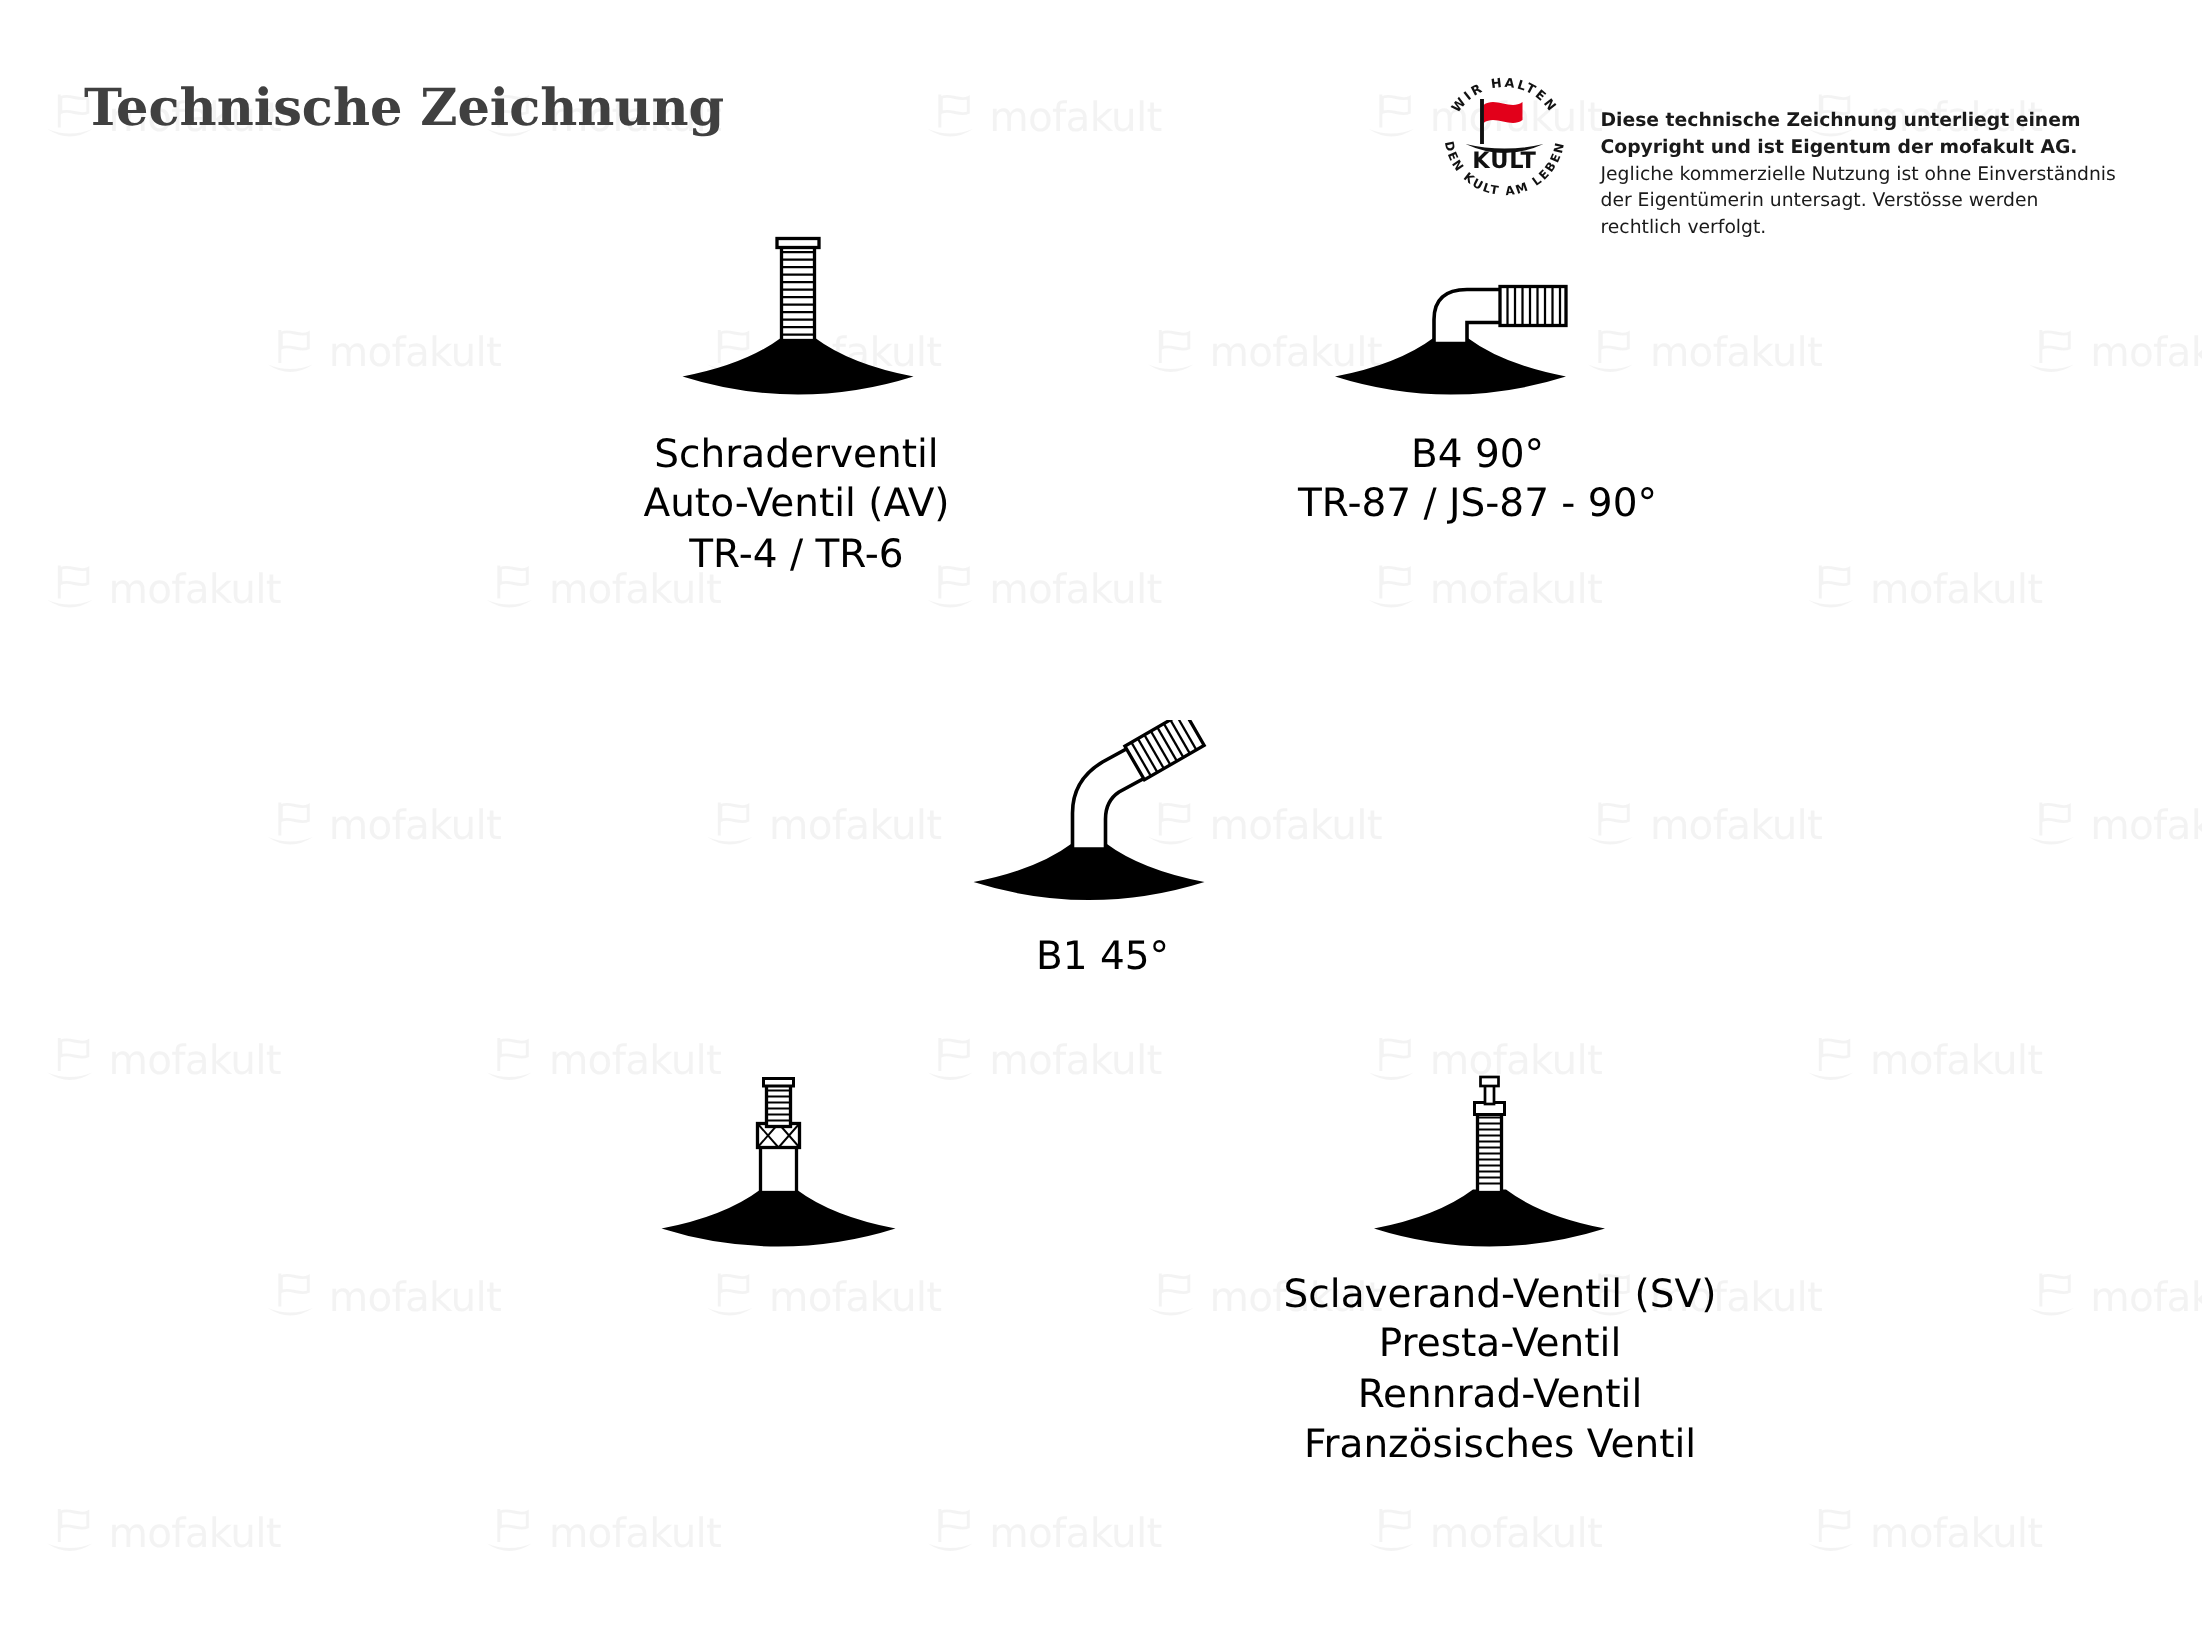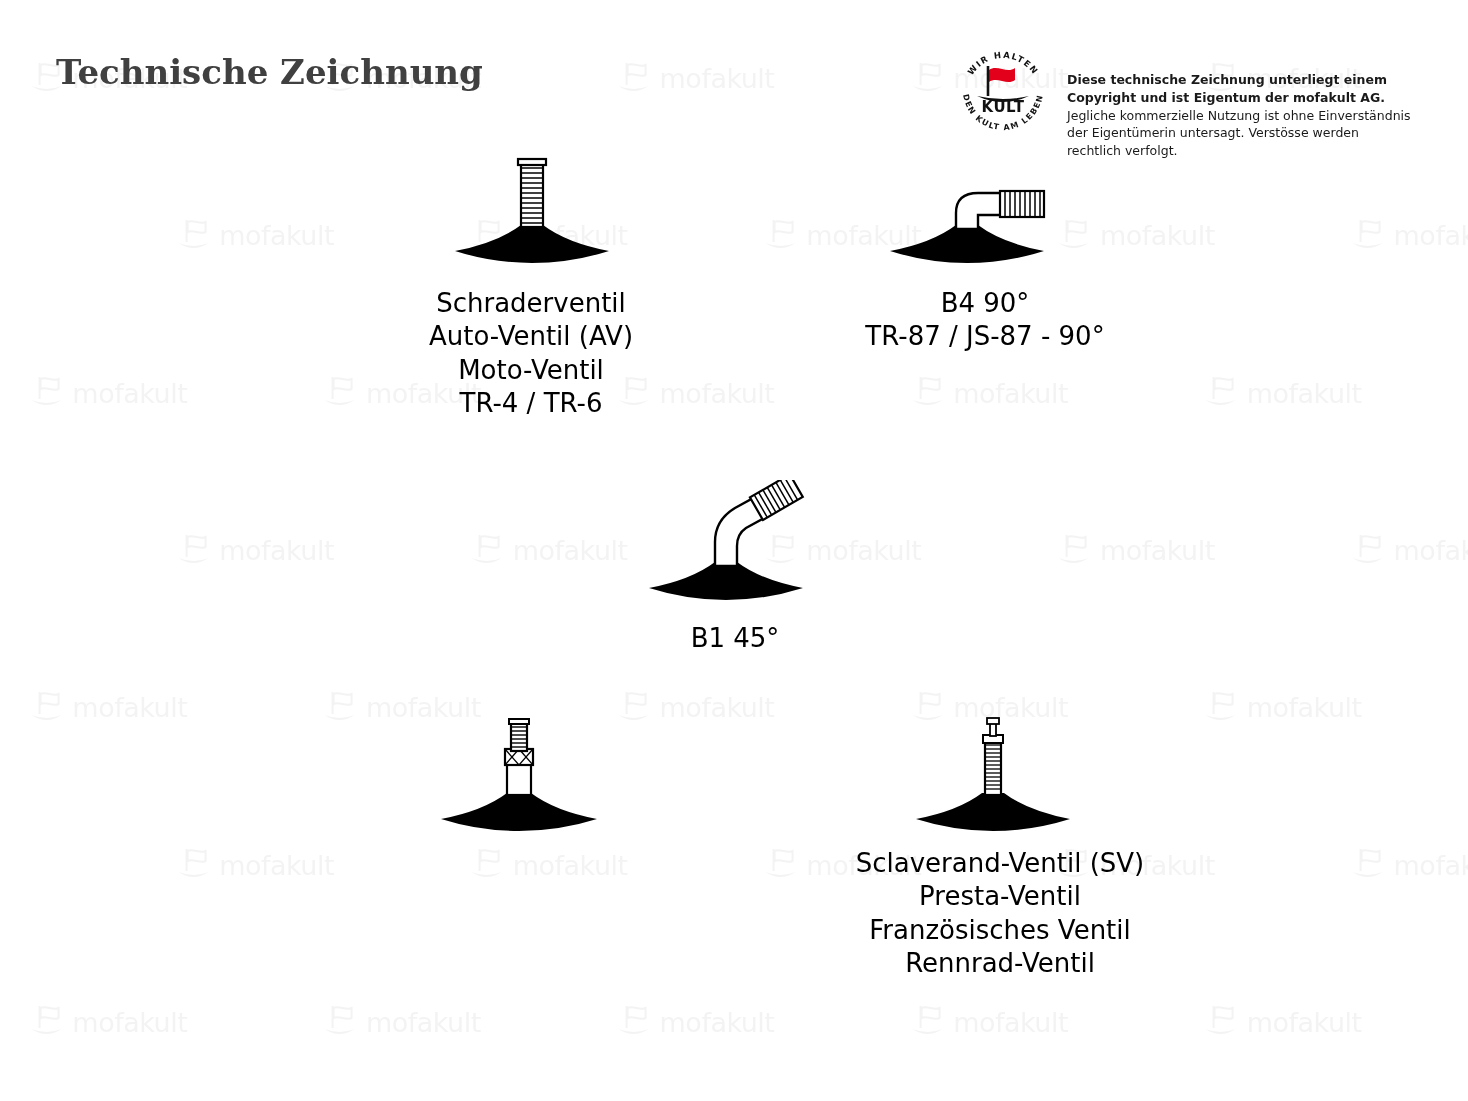--- a/index.html
+++ b/index.html
@@ -436,21 +436,20 @@
       <line x1="100" y1="53" x2="122" y2="53"></line>
       <line x1="100" y1="58" x2="122" y2="58"></line>
       <line x1="100" y1="63" x2="122" y2="63"></line>
       <line x1="100" y1="68" x2="122" y2="68"></line>
     </g>
     <rect x="97" y="4" width="28" height="6" fill="#fff" stroke="#000" stroke-width="2.2"></rect>
   </svg>
   <div class="valve-labels">
     <div>Schraderventil</div>
     <div>Auto-Ventil (AV)</div>
-    <div>Moto-Ventil</div>
     <div>TR-4 / TR-6</div>
   </div>
 </div>
 
 <div class="valve-fig" style="left:760px; top:185px; width:450px;">
   <svg class="valve-art" width="250" height="100" viewBox="0 0 250 100">
 
     <path d="M 30,66 Q 72,58 96,40 L 118,40 Q 142,58 184,66 Q 146,78 107,78 Q 68,78 30,66 Z" fill="#000"></path>
 
     <path d="M 96,44 L 96,28 Q 96,8 118,8 L 142,8 L 142,30 L 118,30 Q 118,30 118,44 Z" fill="#fff" stroke="#000" stroke-width="2.4"></path>
@@ -549,16 +548,16 @@
     </g>
 
     <rect x="93" y="20" width="20" height="8" fill="#fff" stroke="#000" stroke-width="2"></rect>
 
     <rect x="100" y="8" width="6" height="13" fill="#fff" stroke="#000" stroke-width="1.8"></rect>
     <rect x="97" y="3" width="12" height="6" fill="#fff" stroke="#000" stroke-width="1.8"></rect>
   </svg>
   <div class="valve-labels">
     <div>Sclaverand-Ventil (SV)</div>
     <div>Presta-Ventil</div>
+    <div>Rennrad-Ventil</div>
     <div>Französisches Ventil</div>
-    <div>Rennrad-Ventil</div>
   </div>
 </div>
 
 </body></html>

